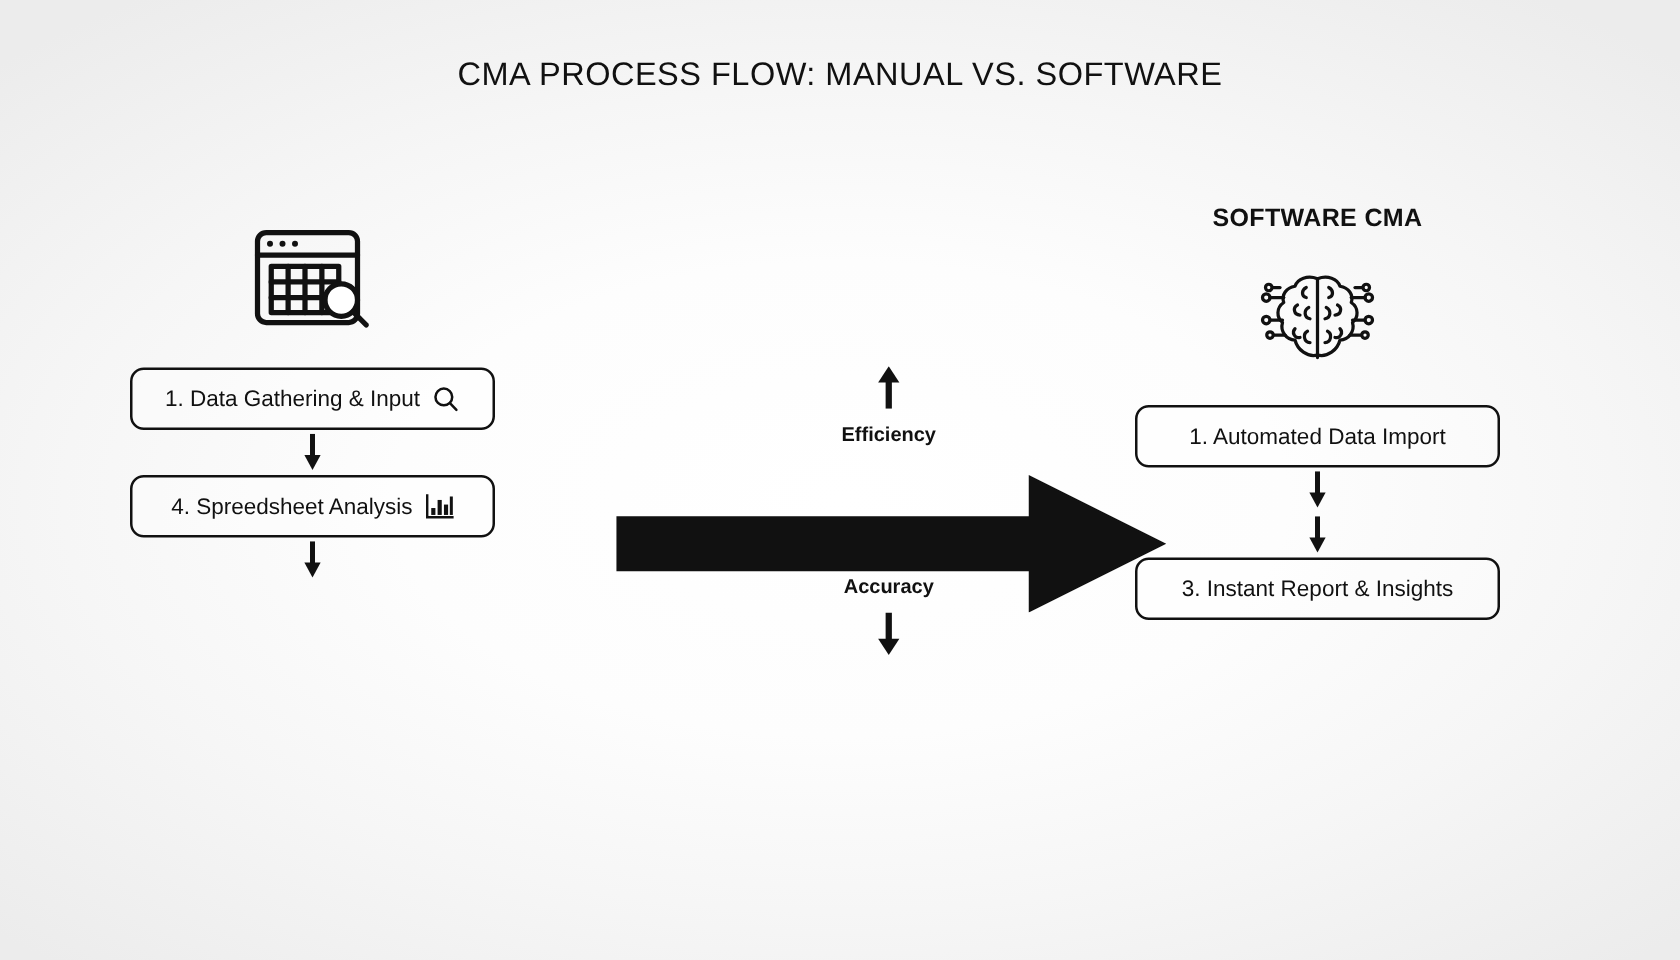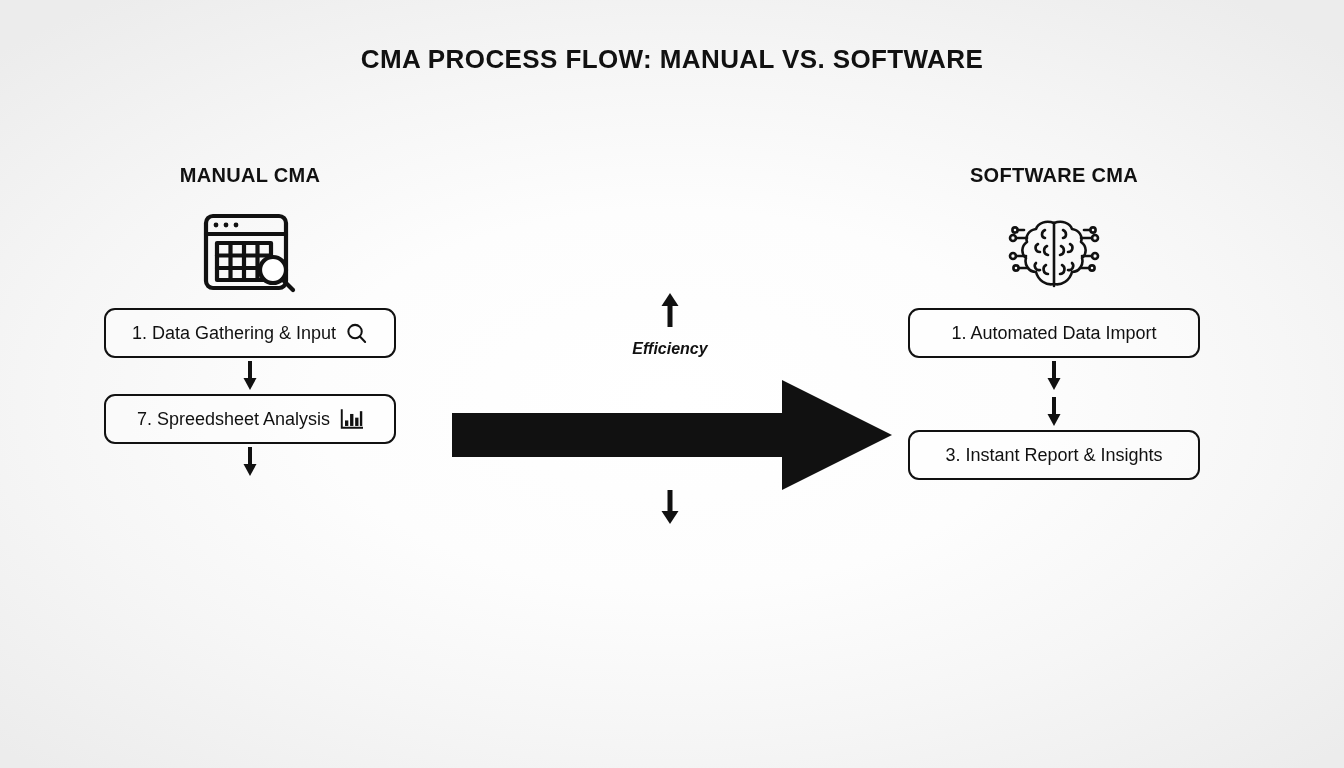--- a/index.html
+++ b/index.html
@@ -24,21 +24,21 @@
   }
 
   
   .title {
     position: absolute;
     left: 0;
     top: 44px;
     width: 1344px;
     text-align: center;
     font-size: 26px;
-    font-weight: bold;
+    font-weight: normal;
     letter-spacing: 0.4px;
     color: #111111;
   }
 
   
   .column {
     position: absolute;
     top: 160px;
     width: 380px;
   }
@@ -57,21 +57,21 @@
 
   .col-icon {
     height: 100px;
     margin-top: 14px;
     display: flex;
     align-items: center;
     justify-content: center;
   }
 
   .steps {
-    margin-top: 4px;
+    margin-top: 20px;
     display: flex;
     flex-direction: column;
     align-items: center;
   }
 
   
   .step-box {
     width: 292px;
     height: 50px;
     box-sizing: border-box;
@@ -100,25 +100,24 @@
   .ico {
     display: inline-flex;
     align-items: center;
     justify-content: center;
     flex: none;
   }
 
   
   .center {
     position: absolute;
-    left: 440px;
+    left: 481px;
     top: 285px;
     width: 460px;
     height: 245px;
-    font-style: italic;
   }
   .center-metric {
     position: absolute;
     width: 100%;
     text-align: center;
     font-size: 16px;
     font-weight: bold;
     color: #111111;
   }
   .center-metric.efficiency { top: 55px; }
@@ -142,21 +141,20 @@
 </style>
 </head>
 <body>
 
 <div class="canvas">
 
   <div class="title">CMA PROCESS FLOW: MANUAL VS. SOFTWARE</div>
 
   <div class="column left">
 
-    <div class="col-heading">MANUAL CMA</div>
 
     <div class="col-icon">
       <svg width="104" height="92" viewBox="0 0 104 92" fill="none" stroke="#111111" stroke-width="4.2" stroke-linecap="round" stroke-linejoin="round">
         <rect x="8" y="8" width="80" height="72" rx="7"></rect>
         <line x1="8" y1="26" x2="88" y2="26"></line>
         <circle cx="18" cy="17" r="2.4" fill="#111111" stroke="none"></circle>
         <circle cx="28" cy="17" r="2.4" fill="#111111" stroke="none"></circle>
         <circle cx="38" cy="17" r="2.4" fill="#111111" stroke="none"></circle>
         <rect x="19" y="35" width="54" height="37"></rect>
         <line x1="19" y1="47.5" x2="73" y2="47.5"></line>
@@ -182,21 +180,21 @@
       </div>
 
       <div class="step-connector">
         <svg width="16" height="30" viewBox="0 0 16 30" fill="#111111">
           <rect x="6" y="0" width="4" height="19"></rect>
           <polygon points="8,29 1.5,17 14.5,17"></polygon>
         </svg>
       </div>
 
       <div class="step-box">
-        <span class="step-label">7. Spreedsheet Analysis</span>
+        <span class="step-label">4. Spreedsheet Analysis</span>
         <span class="ico">
           <svg width="24" height="23" viewBox="0 0 26 24" fill="none" stroke="#111111" stroke-width="2.1" stroke-linecap="square">
             <polyline points="3,2 3,21 25,21"></polyline>
             <rect x="6.5" y="13" width="3.6" height="6" fill="#111111" stroke="none"></rect>
             <rect x="12" y="6" width="3.6" height="13" fill="#111111" stroke="none"></rect>
             <rect x="17.5" y="10" width="3.6" height="9" fill="#111111" stroke="none"></rect>
             <rect x="22.6" y="3" width="2.6" height="16" fill="#111111" stroke="none"></rect>
           </svg>
         </span>
       </div>
@@ -222,20 +220,21 @@
     </div>
 
     <div class="center-metric efficiency">Efficiency</div>
 
     <div class="big-arrow">
       <svg width="440" height="110" viewBox="0 0 440 110" fill="#111111">
         <polygon points="0,33 330,33 330,0 440,55 330,110 330,77 0,77"></polygon>
       </svg>
     </div>
 
+    <div class="center-metric accuracy">Accuracy</div>
 
     <div class="center-vert-arrow down">
       <svg width="18" height="34" viewBox="0 0 18 34" fill="#111111">
         <rect x="6.5" y="0" width="5" height="24"></rect>
         <polygon points="9,34 0.5,21 17.5,21"></polygon>
       </svg>
     </div>
 
   </div>
 

